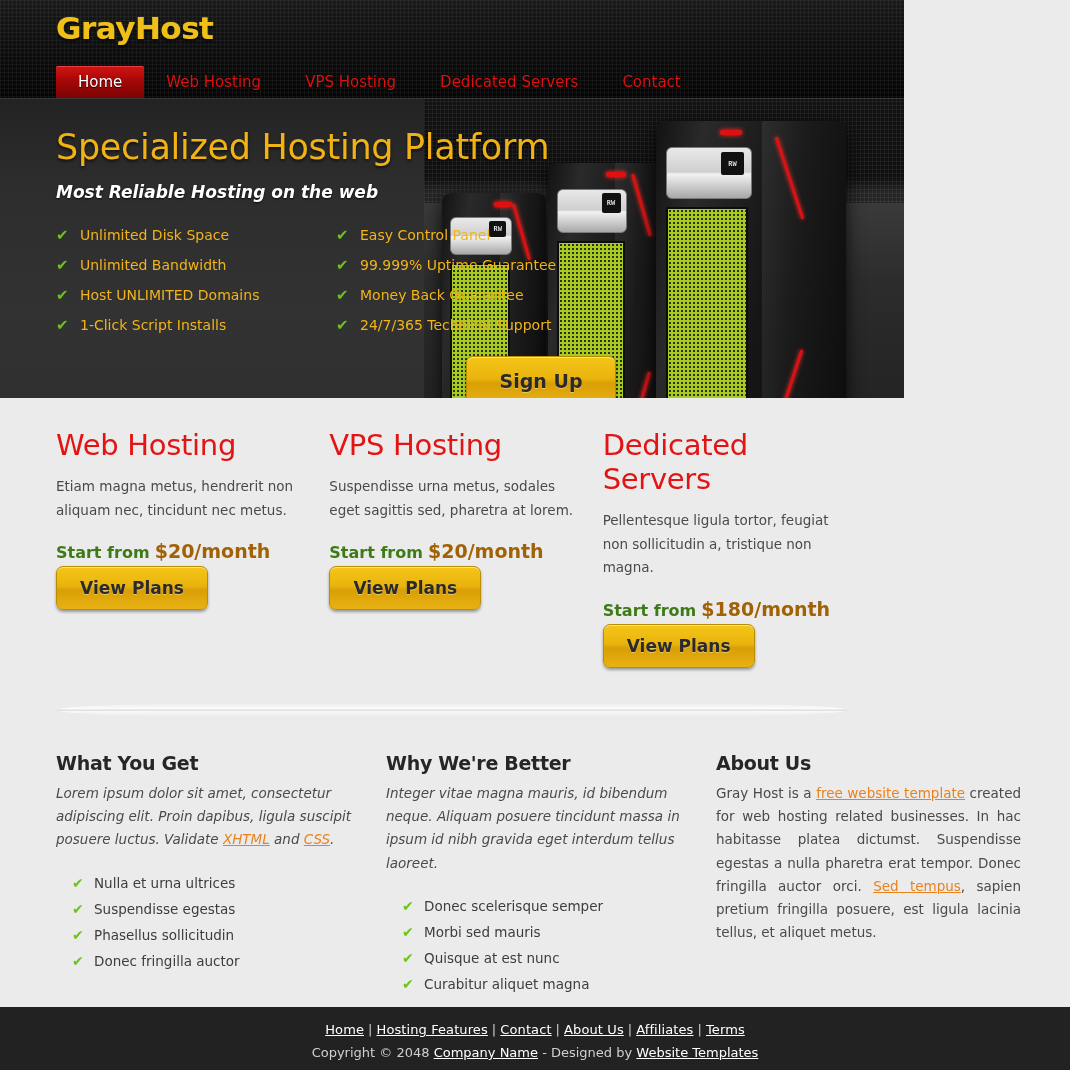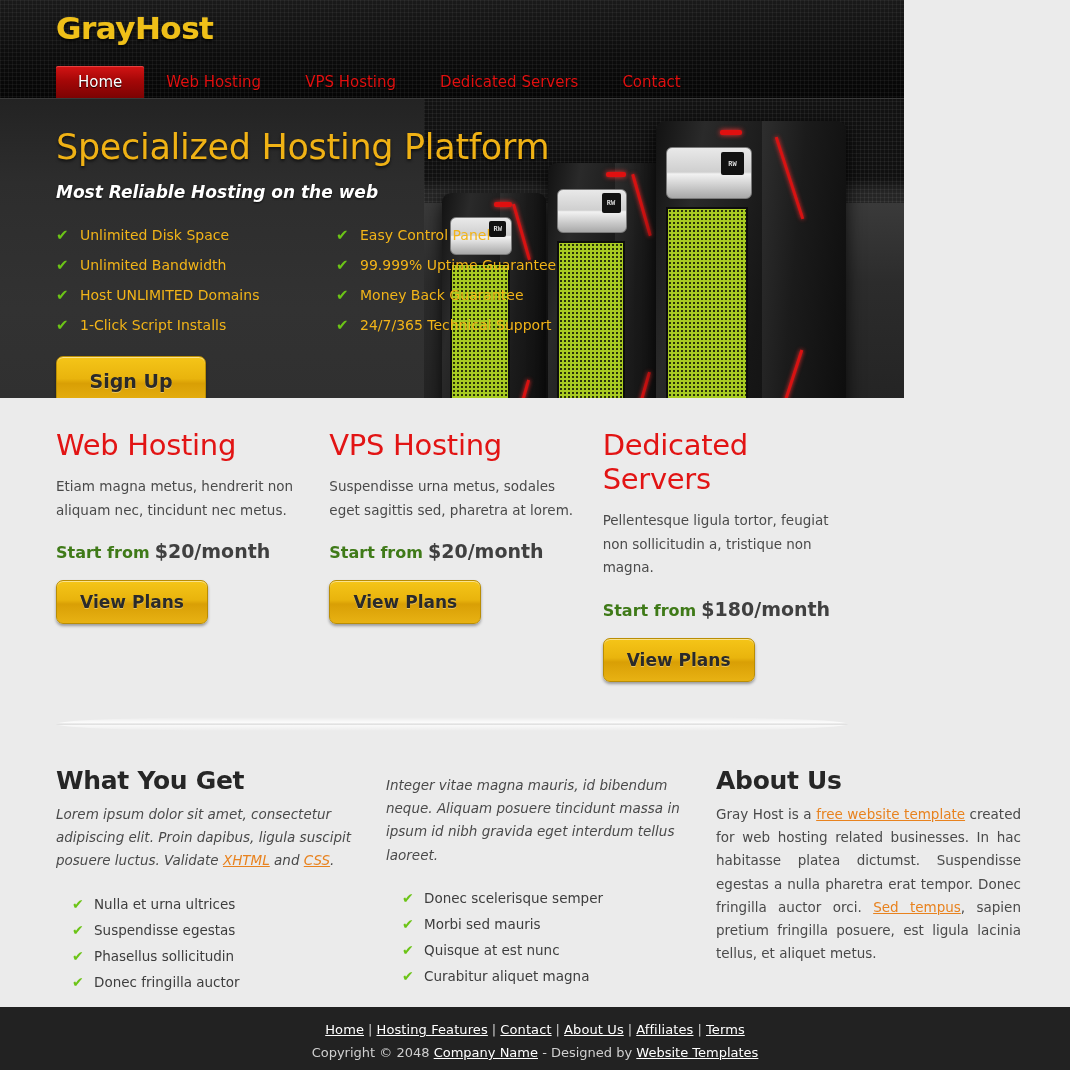--- a/index.html
+++ b/index.html
@@ -133,21 +133,21 @@
     color: #ffffff;
     text-shadow: 0 1px 2px rgba(0,0,0,.8);
   }
   .hero-features {
     margin-top: 24px;
     display: grid; grid-template-columns: 280px 280px;
     row-gap: 12px;
   }
   .feat { display: flex; align-items: center; font-size: 14px; color: #f2b418; }
   .feat .tick { color: #6cc417; font-size: 15px; width: 24px; font-weight: bold; }
-  .signup-wrap { margin-top: 22px; width: 560px; display: flex; justify-content: flex-start; }
+  .signup-wrap { margin-top: 22px; width: 560px; display: flex; justify-content: flex-end; }
   .btn-gold {
     display: inline-block;
     background: linear-gradient(180deg, #f5c518 0%, #e9b40d 45%, #d99f05 55%, #e8b213 100%);
     border: 1px solid #b98d04;
     border-radius: 7px;
     color: #2a2a2a;
     font-weight: bold;
     text-align: center;
     text-decoration: none;
     box-shadow: 0 2px 3px rgba(0,0,0,.35), inset 0 1px 0 rgba(255,255,255,.5);
@@ -167,23 +167,23 @@
     font-size: 29px; color: #e21414; font-weight: normal;
     letter-spacing: -0.3px;
   }
   .plan-desc {
     margin-top: 13px;
     font-size: 13.5px; color: #4a4a4a; line-height: 1.75;
     max-width: 300px;
   }
   .plan-price { margin-top: 18px; font-size: 16px; }
   .plan-price .from { color: #3f7a18; font-weight: bold; }
-  .plan-price .amount { color: #404040; font-weight: bold; font-size: 19px; }
+  .plan-price .amount { color: #a16207; font-weight: bold; font-size: 19px; }
   .btn-plan {
-    margin-top: 18px; width: 152px; padding: 11px 0; font-size: 17px;
+    margin-top: 4px; width: 152px; padding: 11px 0; font-size: 17px;
   }
 
   
   .divider-wrap { background: #ebebeb; padding: 35px 56px 0 56px; }
   .divider {
     height: 14px;
     background:
       linear-gradient(180deg, rgba(255,255,255,0) 0%, rgba(255,255,255,.9) 45%, rgba(150,150,150,.55) 50%, rgba(255,255,255,.75) 56%, rgba(255,255,255,0) 100%);
     border-radius: 50%/100%;
   }
@@ -191,21 +191,21 @@
   
   .infos {
     background: #ebebeb;
     padding: 35px 56px 0 56px;
     display: grid; grid-template-columns: 330px 330px 1fr;
     column-gap: 0;
   }
   .info-col { width: 302px; }
   .info-col.wide { width: 305px; }
   .info-title {
-    font-size: 25px; font-weight: bold; color: #262626;
+    font-size: 19px; font-weight: bold; color: #262626;
     letter-spacing: -0.3px;
   }
   .info-text {
     margin-top: 8px; font-size: 13.5px; color: #4a4a4a;
     line-height: 1.72; font-style: italic;
   }
   .info-text.plain { font-style: normal; text-align: justify; }
   .info-text a { color: #e8821e; text-decoration: underline; }
   .info-list { margin-top: 18px; list-style: none; }
   .info-list li {
@@ -395,20 +395,21 @@
             <span>Phasellus sollicitudin</span>
           </li>
         <li>
             <span class="tick">✔</span>
             <span>Donec fringilla auctor</span>
           </li>
       </ul>
     </div>
 
     <div class="info-col">
+      <h3 class="info-title">Why We're Better</h3>
       <p class="info-text">Integer vitae magna mauris, id bibendum neque. Aliquam posuere tincidunt massa in ipsum id nibh gravida eget interdum tellus laoreet.</p>
       <ul class="info-list">
         <li>
             <span class="tick">✔</span>
             <span>Donec scelerisque semper</span>
           </li>
         <li>
             <span class="tick">✔</span>
             <span>Morbi sed mauris</span>
           </li>

